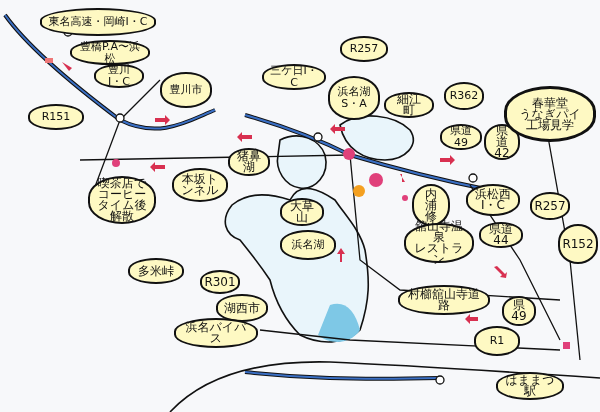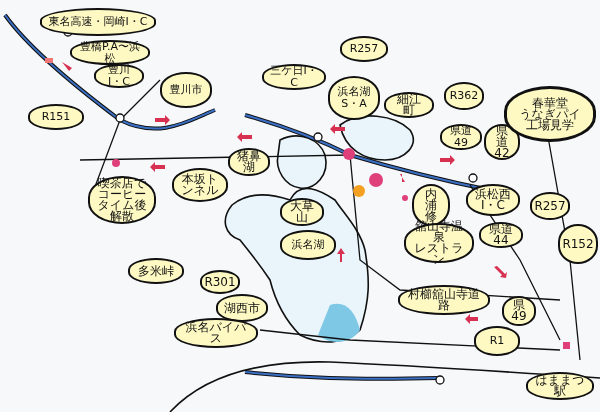--- a/index.html
+++ b/index.html
@@ -102,13 +102,13 @@
 <div class="lbl sm" style="left:530px;top:192px;width:40px;height:28px;">R257</div>
 <div class="lbl sm" style="left:479px;top:222px;width:44px;height:26px;">県道44</div>
 <div class="lbl sm" style="left:558px;top:224px;width:40px;height:40px;">R152</div>
 <div class="lbl sm" style="left:128px;top:258px;width:56px;height:26px;">多米峠</div>
 <div class="lbl sm" style="left:200px;top:270px;width:40px;height:24px;">R301</div>
 <div class="lbl sm" style="left:216px;top:294px;width:52px;height:28px;">湖西市</div>
 <div class="lbl sm" style="left:174px;top:318px;width:84px;height:30px;">浜名バイパス</div>
 <div class="lbl sm" style="left:398px;top:285px;width:92px;height:30px;">村櫛舘山寺道路</div>
 <div class="lbl sm" style="left:502px;top:296px;width:34px;height:30px;">県49</div>
 <div class="lbl" style="left:474px;top:326px;width:46px;height:30px;">R1</div>
-<div class="lbl sm" style="left:526px;top:372px;width:68px;height:28px;">はままつ駅</div>
+<div class="lbl sm" style="left:496px;top:372px;width:68px;height:28px;">はままつ駅</div>
 
 </body></html>

